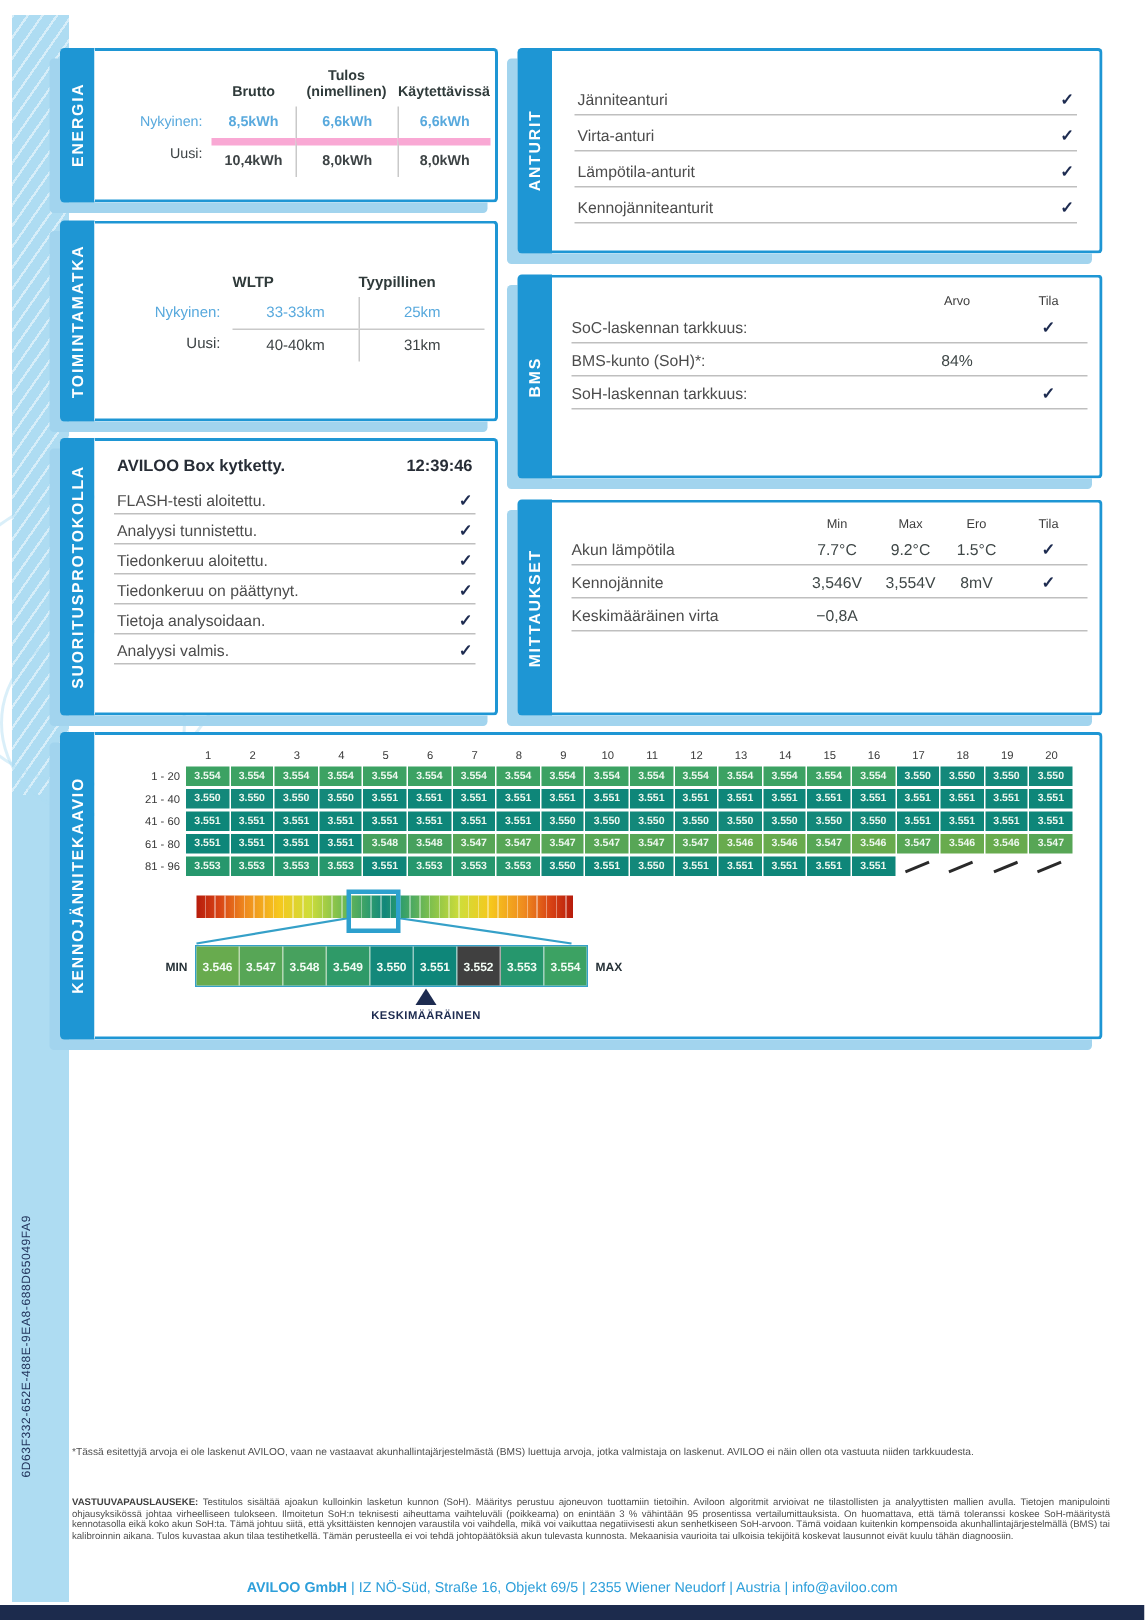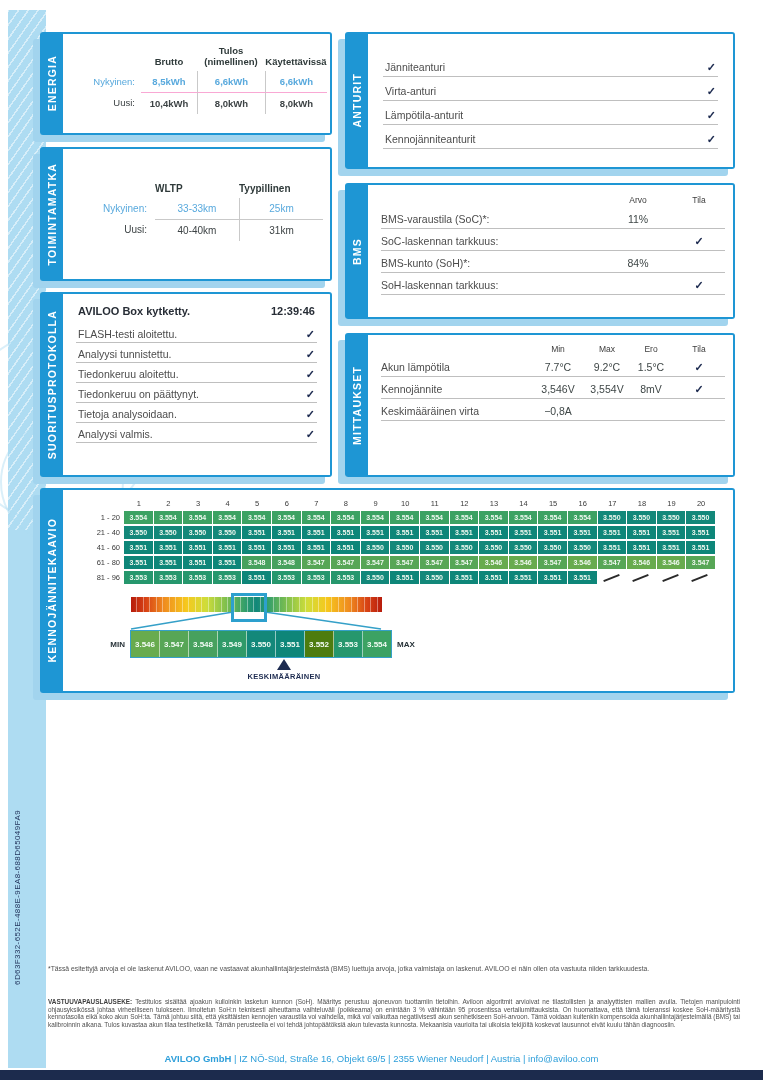--- a/index.html
+++ b/index.html
@@ -34,21 +34,21 @@
   .sec-bms{left:345px;top:183px;width:390px;height:136px;}
   .sec-meas{left:345px;top:333px;width:390px;height:144px;}
   .sec-cells{left:40px;top:488px;width:695px;height:205px;}
 
   
   .etable{display:grid;grid-template-columns:78px 56px 68px 62px;padding-top:11px;font-size:9.5px;color:#3d4345;}
   .etable .h{font-weight:bold;text-align:center;color:#2f3a3a;display:flex;flex-direction:column;justify-content:flex-end;align-items:center;line-height:1.2;padding-bottom:3px;}
   .etable .lab{text-align:right;padding:5px 6px 5px 0;}
   .etable .val{text-align:center;padding:5px 0;font-weight:bold;}
   .etable .vl{border-left:1px solid #c9c9c9;}
-  .etable .ht{border-top:1px solid #f9a8d4;}
+  .etable .ht{border-top:5px solid #f9a8d4;}
   .rowblue{color:#58a9dd;}
   .rowdark{color:#3d4345;}
 
   .rtable{display:grid;grid-template-columns:92px 84px 84px;padding-top:34px;font-size:10px;color:#3d4345;}
   .rtable .h{font-weight:bold;color:#2f3a3a;padding-bottom:4px;}
   .rtable .lab{text-align:right;padding:5px 8px 5px 0;}
   .rtable .val{text-align:center;padding:5px 0;font-weight:normal;}
   .rtable .vl{border-left:1px solid #c9c9c9;}
   .rtable .ht{border-top:1px solid #c9c9c9;}
 
@@ -257,25 +257,20 @@
       <span>BMS</span>
     </div>
   <div class="box">
     <div class="bms-inner">
       <div class="b-head">
         <span></span>
         <span>Arvo</span>
         <span>Tila</span>
       </div>
       <div id="bms-rows">
-          <div class="b-row">
-            <span class="b-label">BMS-varaustila (SoC)*:</span>
-            <span class="b-value">11%</span>
-            <span class="b-check check"></span>
-          </div>
           <div class="b-row">
             <span class="b-label">SoC-laskennan tarkkuus:</span>
             <span class="b-value"></span>
             <span class="b-check check">✓</span>
           </div>
           <div class="b-row">
             <span class="b-label">BMS-kunto (SoH)*:</span>
             <span class="b-value">84%</span>
             <span class="b-check check"></span>
           </div>
@@ -495,21 +490,21 @@
       </svg>
       <div class="scale-row">
         <span class="minmax min-label">MIN</span>
         <div class="scale-cells" id="scale-cells">
             <div class="sc-cell" style="background: rgb(104, 171, 78);">3.546</div>
             <div class="sc-cell" style="background: rgb(87, 166, 86);">3.547</div>
             <div class="sc-cell" style="background: rgb(71, 161, 94);">3.548</div>
             <div class="sc-cell" style="background: rgb(47, 154, 104);">3.549</div>
             <div class="sc-cell" style="background: rgb(19, 136, 122);">3.550</div>
             <div class="sc-cell" style="background: rgb(14, 134, 121);">3.551</div>
-            <div class="sc-cell" style="background: #4d7c0f; text-align: right;">3.552</div>
+            <div class="sc-cell" style="background: #404040; text-align: right;">3.552</div>
             <div class="sc-cell" style="background: rgb(38, 151, 109);">3.553</div>
             <div class="sc-cell" style="background: rgb(60, 162, 99);">3.554</div>
           </div>
         <span class="minmax max-label">MAX</span>
       </div>
       <div class="avg-tri"></div>
       <div class="avg-label">KESKIMÄÄRÄINEN</div>
     </div>
   </div>
 </div>

